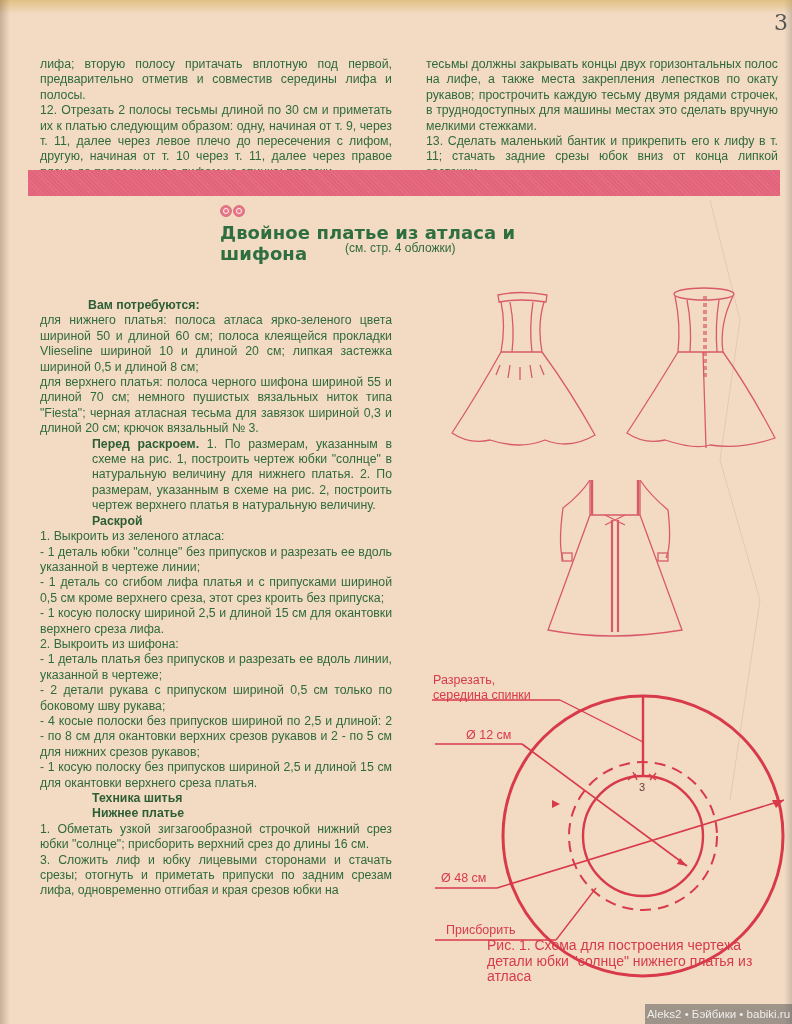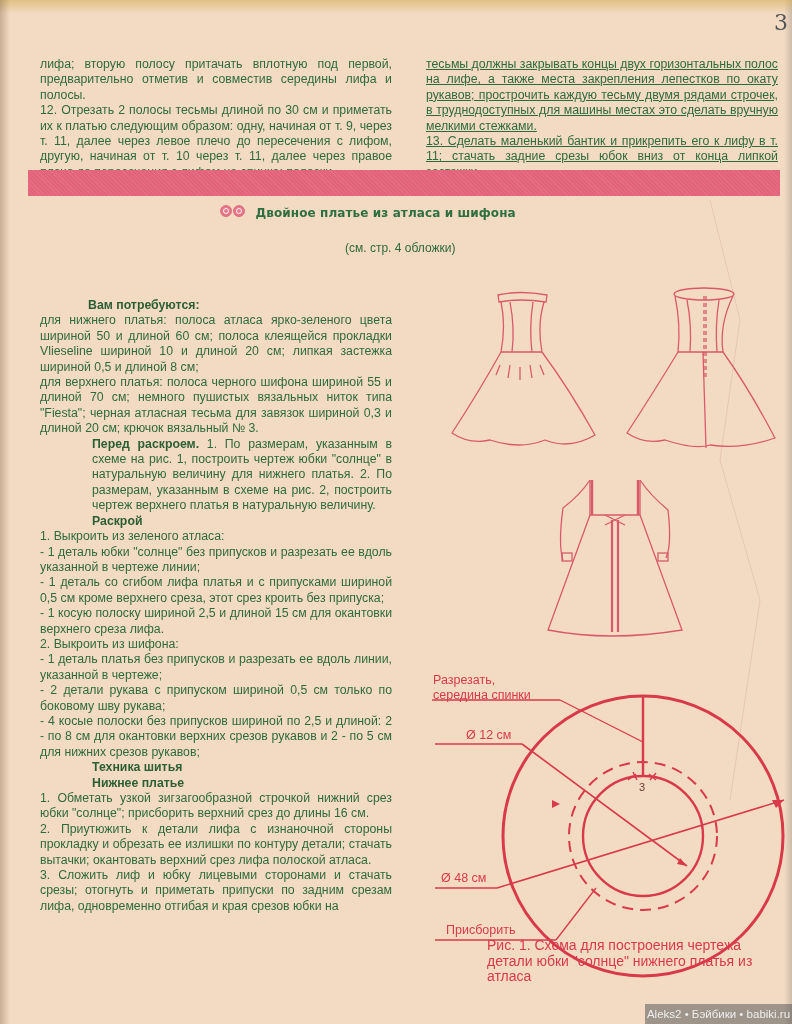--- a/index.html
+++ b/index.html
@@ -8,27 +8,27 @@
   .page{position:absolute;inset:0;
     background:
       linear-gradient(90deg, rgba(120,90,60,0.35) 0px, rgba(0,0,0,0) 10px),
       linear-gradient(180deg, rgba(210,170,80,0.55) 0px, rgba(0,0,0,0) 14px),
       linear-gradient(270deg, rgba(90,90,90,0.25) 0px, rgba(0,0,0,0) 8px),
       #f3dbc3;}
   .pagenum{position:absolute;right:4px;top:10px;font-family:"DejaVu Serif",serif;font-size:22px;color:#555;}
   .col{position:absolute;font-size:12.3px;line-height:15.4px;text-align:justify;margin-top:20px;}
   .col p{margin:0;}
   .top-left{left:40px;top:37px;width:352px;}
-  .top-right{left:426px;top:37px;width:352px;text-decoration:underline;}
+  .top-right{left:426px;top:37px;width:352px;}
   .band{position:absolute;left:28px;top:170px;width:752px;height:26px;background:#e2637a;
     background-image:repeating-linear-gradient(45deg, rgba(255,255,255,0.08) 0 1px, rgba(0,0,0,0) 1px 3px);}
   .title-wrap{position:absolute;left:220px;top:203px;width:380px;text-align:left;}
   .title-icon{display:inline-block;vertical-align:middle;margin-right:5px;}
   .title{display:inline-block;vertical-align:middle;font-family:"DejaVu Sans",sans-serif;font-weight:bold;
-    font-size:12px;color:#2e6e40;letter-spacing:0.1px;}
+    font-size:18px;color:#2e6e40;letter-spacing:0.1px;}
   .subtitle{position:absolute;left:345px;top:241px;font-size:12px;color:#2f6a3e;}
   .main-col{left:40px;top:278px;width:352px;}
   .head{font-weight:bold;color:#2c5e35;}
   .ind1{padding-left:52px;}
   .ind2{padding-left:48px;}
   .drawings{position:absolute;left:440px;top:270px;}
   .lbl{position:absolute;font-size:12.5px;color:#d83a4a;}
   .caption{position:absolute;left:487px;top:938px;width:300px;font-size:14px;line-height:15.5px;color:#d83a4a;}
   .watermark{position:absolute;left:645px;top:1004px;width:147px;height:34px;background:rgba(90,90,90,0.55);
     color:#eee;font-size:11.5px;line-height:20px;text-align:center;}
@@ -80,24 +80,24 @@
     <p class="ind1"><span class="head">Перед раскроем.</span><span> 1. По размерам, указанным в схеме на рис. 1, построить чертеж юбки "солнце" в натуральную величину для нижнего платья. 2. По размерам, указанным в схеме на рис. 2, построить чертеж верхнего платья в натуральную величину.</span></p>
     <p class="head ind1">Раскрой</p>
     <p>1. Выкроить из зеленого атласа:</p>
     <p>- 1 деталь юбки "солнце" без припусков и разрезать ее вдоль указанной в чертеже линии;</p>
     <p>- 1 деталь со сгибом лифа платья и с припусками шириной 0,5 см кроме верхнего среза, этот срез кроить без припуска;</p>
     <p>- 1 косую полоску шириной 2,5 и длиной 15 см для окантовки верхнего среза лифа.</p>
     <p>2. Выкроить из шифона:</p>
     <p>- 1 деталь платья без припусков и разрезать ее вдоль линии, указанной в чертеже;</p>
     <p>- 2 детали рукава с припуском шириной 0,5 см только по боковому шву рукава;</p>
     <p>- 4 косые полоски без припусков шириной по 2,5 и длиной: 2 - по 8 см для окантовки верхних срезов рукавов и 2 - по 5 см для нижних срезов рукавов;</p>
+    <p>- 1 косую полоску без припусков шириной 2,5 и длиной 15 см для окантовки верхнего среза платья.</p>
     <p class="head ind1">Техника шитья</p>
     <p class="head ind1">Нижнее платье</p>
     <p>1. Обметать узкой зигзагообразной строчкой нижний срез юбки "солнце"; присборить верхний срез до длины 16 см.</p>
-    <p>2. Приутюжить к детали лифа с изнаночной стороны прокладку и обрезать ее излишки по контуру детали; стачать вытачки; окантовать верхний срез лифа полоской атласа.</p>
     <p>3. Сложить лиф и юбку лицевыми сторонами и стачать срезы; отогнуть и приметать припуски по задним срезам лифа, одновременно отгибая и края срезов юбки на</p>
   </div>
 
   <svg class="drawings" width="350" height="400" viewBox="0 0 350 400">
     <g stroke="#d85a6a" stroke-width="1.3" fill="none">
 
       <g>
         <path d="M58 25 Q80 20 107 25 L106 32 Q80 28 59 32 Z"></path>
         <path d="M61 32 Q66 55 61 82 L102 82 Q97 55 104 32"></path>
         <path d="M70 32 Q75 58 72 82 M93 32 Q89 58 92 82"></path>

